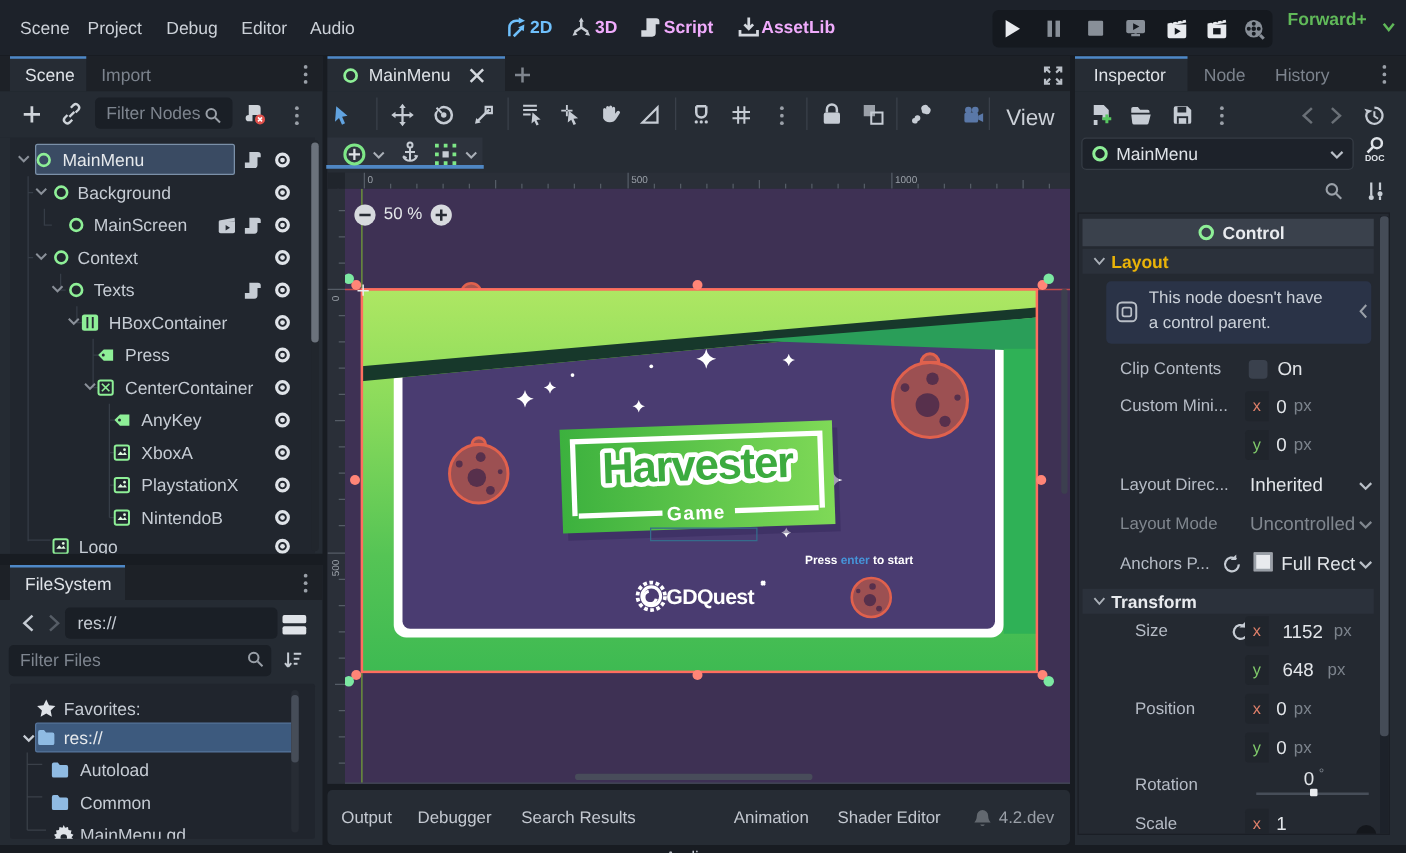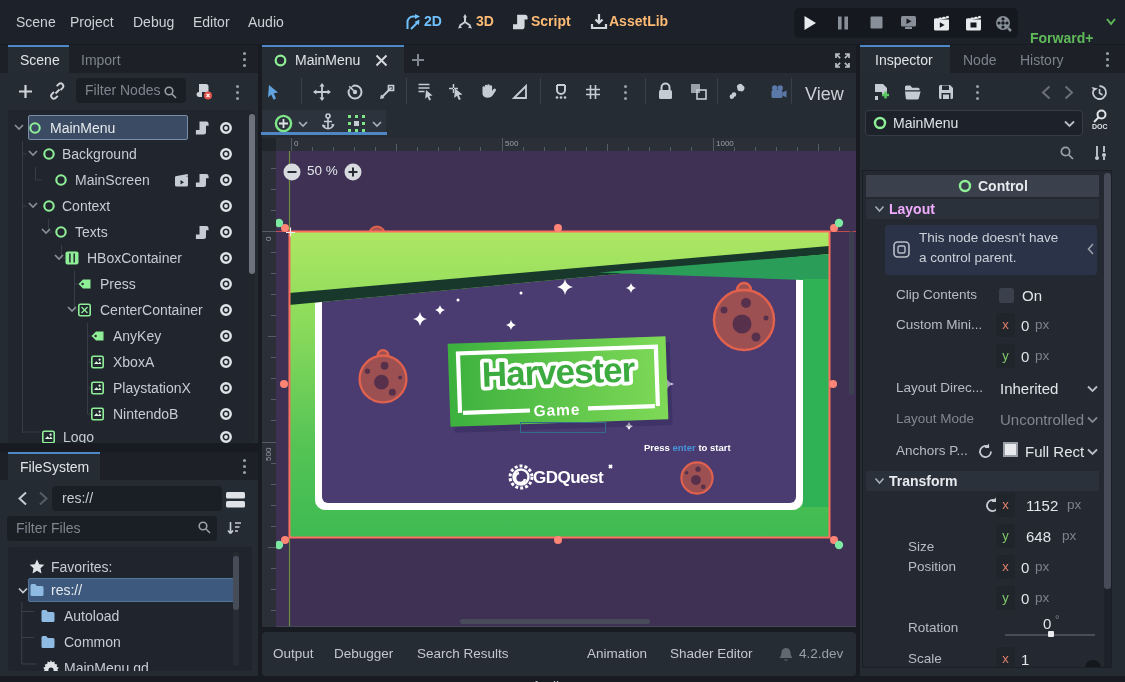--- a/index.html
+++ b/index.html
@@ -3,21 +3,21 @@
 <meta charset="utf-8">
 <style>
 * { margin:0; padding:0; box-sizing:border-box; }
 html,body { width:1125px; height:682px; overflow:hidden; background:#181c22; }
 body { font-family:"Liberation Sans", sans-serif; color:#ced3da; }
 .abs { position:absolute; }
 #root { position:absolute; left:0; top:0; width:1125px; height:682px; background:#181c22; }
 
 #menubar { left:0; top:0; width:1125px; height:44px; background:#1d222a; }
 .mitem { position:absolute; top:14px; font-size:14px; color:#ccd1d8; }
-.emode { position:absolute; top:13px; font-size:14px; font-weight:bold; color:#fdba74; }
+.emode { position:absolute; top:13px; font-size:14px; font-weight:bold; color:#f0abfc; }
 
 .dock { position:absolute; background:#252b33; }
 .tabbar { position:absolute; left:0; top:0; right:0; height:28px; background:#1d2127; }
 .tab-active { position:absolute; top:0; height:28px; background:#262c34; border-top:2px solid #4e88c7; color:#dfe3e8; font-size:14px; }
 .tab-idle { position:absolute; top:7px; font-size:14px; color:#7c838d; }
 .vdots { position:absolute; width:3px; height:3px; background:#9aa0a8; border-radius:50%; box-shadow:0 -6px 0 #9aa0a8, 0 6px 0 #9aa0a8; }
 .field { position:absolute; background:#1a1f26; border-radius:4px; }
 .ph { color:#7e858f; font-size:14px; }
 .tname { position:absolute; top:5px; font-size:14px; color:#c6ccd4; white-space:nowrap; }
 
@@ -104,21 +104,21 @@
       <circle cx="8" cy="12" r="1.6" fill="#15191f"></circle>
       <circle cx="4" cy="8" r="1.6" fill="#15191f"></circle>
       <circle cx="12" cy="8" r="1.6" fill="#15191f"></circle>
       <path d="M13 13 L16 16" stroke="#888f98" stroke-width="2.5"></path>
     </svg>
   <div class="abs" style="left:1106px; top:18px; width:8px; height:8px;">
     <svg width="10" height="8">
         <path d="M1 1 L5 6 L9 1" stroke="#60b959" stroke-width="2" fill="none"></path>
       </svg>
   </div>
-  <span class="abs" style="left:1030px; top:30px; font-size:14px; font-weight:bold; color:#60b959;">Forward+</span>
+  <span class="abs" style="left:1030px; top:7px; font-size:14px; font-weight:bold; color:#60b959;">Forward+</span>
 
   <div class="dock" style="left:0; top:45px; width:258px; height:398px;">
     <div class="tabbar"></div>
     <div class="tab-active" style="left:8px; width:61px;">
         <span style="position:absolute; left:12px; top:5px;">Scene</span>
       </div>
     <span class="tab-idle" style="left:81px;">Import</span>
     <div class="vdots" style="left:243px; top:13px;"></div>
 
     <div class="field" style="left:76px; top:33px; width:110px; height:25px;">
@@ -738,21 +738,21 @@
       <div class="abs" style="left:3px; top:4px; width:233px; height:22px; background:#3a414c;"></div>
       <svg style="left:95px; top:8px;" width="14" height="14" viewBox="0 0 14 14">
           <circle cx="7" cy="7" r="5" stroke="#8eef97" stroke-width="2.4" fill="none"></circle>
         </svg>
       <span class="abs" style="left:115px; top:7px; font-size:14px; font-weight:bold; color:#e8eaee;">Control</span>
 
       <div class="abs" style="left:3px; top:28px; width:233px; height:20px; background:#2b313b;"></div>
       <svg style="left:12px; top:35px;" width="9" height="7" viewBox="0 0 9 7">
           <path d="M0.5 0.5 L4.5 5 L8.5 0.5" stroke="#aab0b8" stroke-width="1.5" fill="none"></path>
         </svg>
-      <span class="abs" style="left:26px; top:30px; font-size:14px; font-weight:bold; color:#f0abfc;">Layout</span>
+      <span class="abs" style="left:26px; top:30px; font-size:14px; font-weight:bold; color:#eab308;">Layout</span>
 
       <div class="abs" style="left:22px; top:54px; width:212px; height:50px; background:#2a3347; border-radius:4px;"></div>
       <svg style="left:30px; top:70px;" width="17" height="17" viewBox="0 0 17 17">
           <rect x="1" y="1" width="15" height="15" rx="3.5" stroke="#b9bfc7" stroke-width="1.6" fill="none"></rect>
           <rect x="5" y="5" width="7" height="7" rx="1.5" stroke="#b9bfc7" stroke-width="1.4" fill="none"></rect>
         </svg>
       <span class="abs" style="left:56px; top:59px; font-size:13.5px; color:#ccd2da;">This node doesn't have</span>
       <span class="abs" style="left:56px; top:79px; font-size:13.5px; color:#ccd2da;">a control parent.</span>
       <svg style="left:224px; top:72px;" width="7" height="12" viewBox="0 0 7 12">
           <path d="M6 1 L1.5 6 L6 11" stroke="#9aa0a8" stroke-width="1.6" fill="none"></path>
@@ -787,21 +787,21 @@
       <span class="pval" style="left:162px; top:272px;">Full Rect</span>
       <svg style="left:224px; top:277px;" width="11" height="8" viewBox="0 0 11 8">
           <path d="M1 1.5 l4.5 4.5 4.5-4.5" stroke="#b9bfc7" stroke-width="1.8" fill="none"></path>
         </svg>
 
       <div class="abs" style="left:3px; top:300px; width:233px; height:20px; background:#2b313b;"></div>
       <svg style="left:12px; top:307px;" width="9" height="7" viewBox="0 0 9 7">
           <path d="M0.5 0.5 L4.5 5 L8.5 0.5" stroke="#aab0b8" stroke-width="1.5" fill="none"></path>
         </svg>
       <span class="abs" style="left:26px; top:302px; font-size:14px; font-weight:bold; color:#e8eaee;">Transform</span>
-      <span class="plabel" style="left:45px; top:326px;margin-top:42px;">Size</span>
+      <span class="plabel" style="left:45px; top:326px;">Size</span>
       <svg style="left:122px; top:326px;" width="15" height="15" viewBox="0 0 15 15">
           <path d="M13 8.5 a5.5 5.5 0 1 1 -2 -4.2" fill="none" stroke="#c6ccd4" stroke-width="1.8"></path>
           <path d="M11 0.5 v4.5 h-4.5 z" fill="#c6ccd4"></path>
         </svg>
       <div class="xbadge" style="left:133px; top:322px;"><span style="color:#e0806a;">x</span></div>
       <span class="pval" style="left:163px; top:326px;">1152</span>
         <span class="punit" style="left:204px; top:326px;">px</span>
       <div class="xbadge" style="left:133px; top:353px;"><span style="color:#7fc96a;">y</span></div>
       <span class="pval" style="left:163px; top:357px;">648</span>
         <span class="punit" style="left:199px; top:357px;">px</span>

